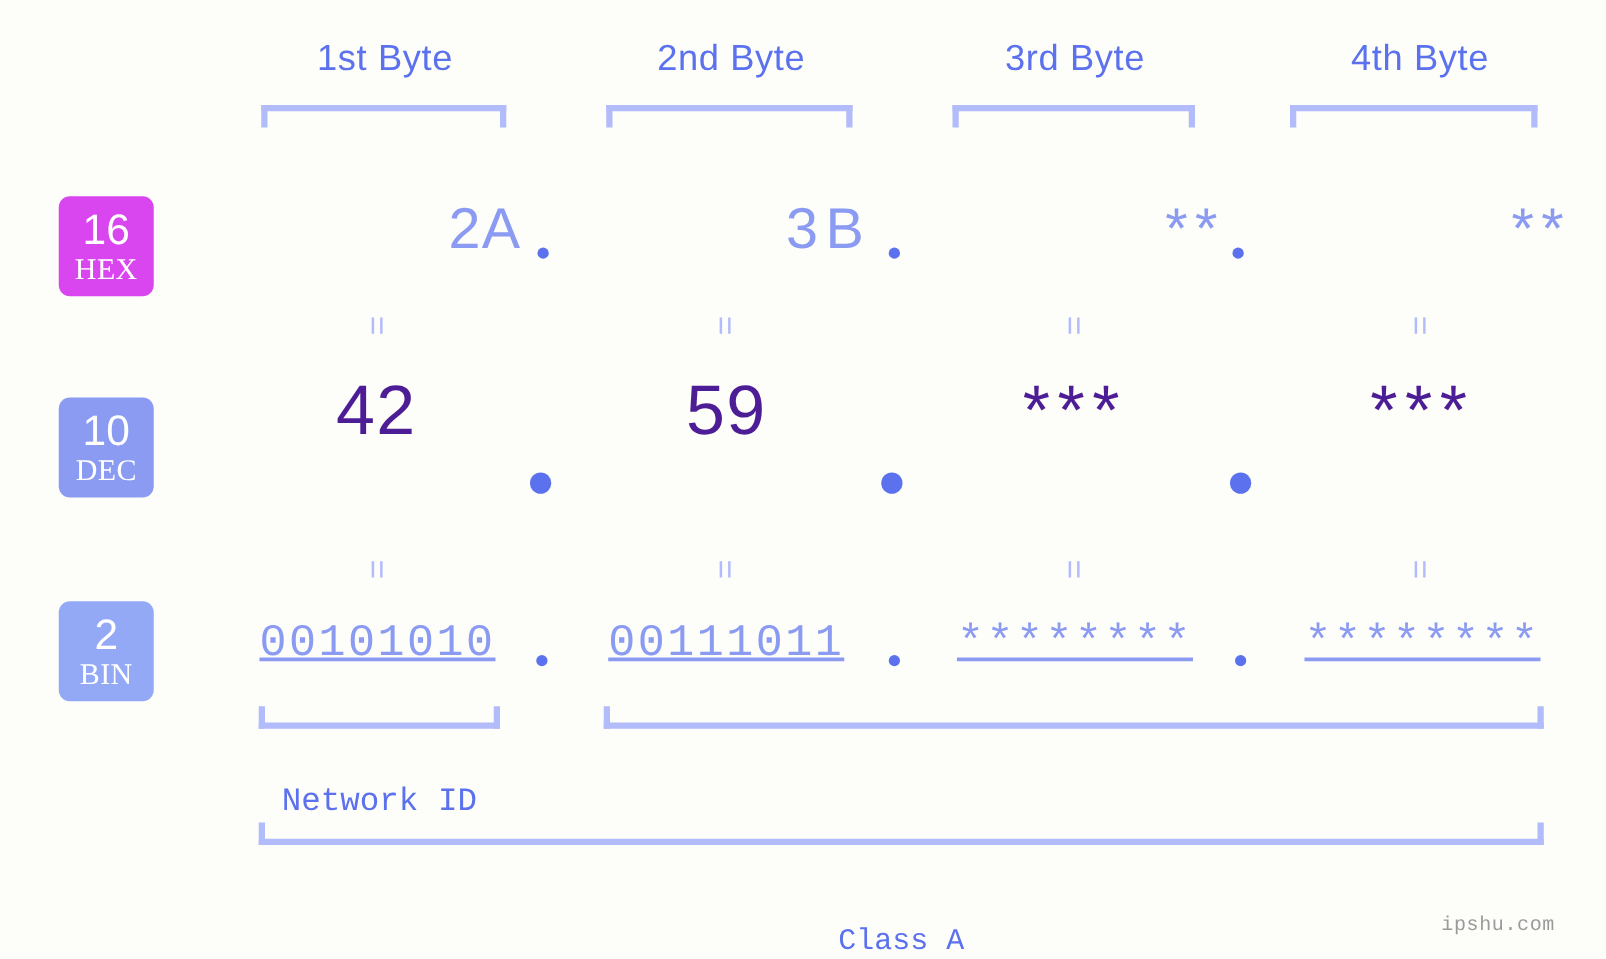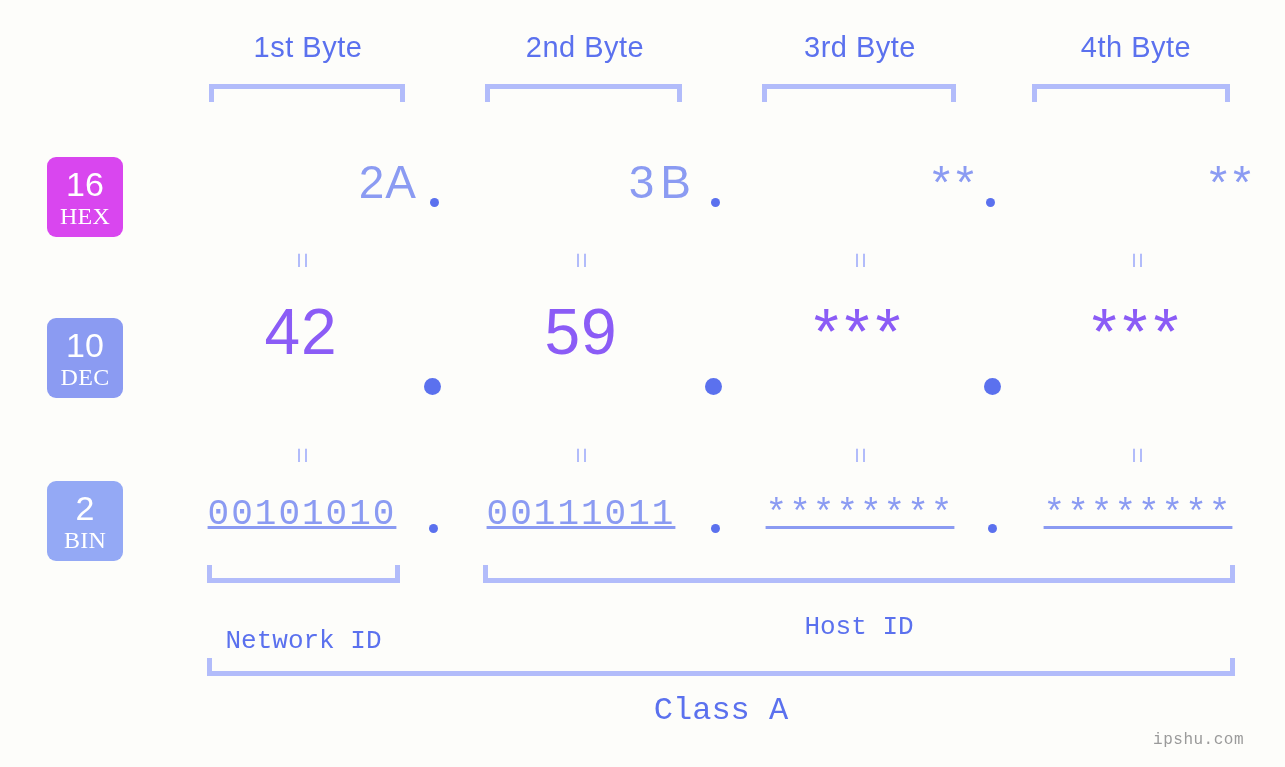--- a/index.html
+++ b/index.html
@@ -99,22 +99,22 @@
     letter-spacing: 1px;
     text-align: right;
   }
   .hex-row .cell.masked {
     font-size: 46px;
     letter-spacing: 6px;
   }
 
   .dec-row .cell {
     top: 300px;
-    font-size: 64px;
-    color: #8b5cf6;
+    font-size: 56px;
+    color: #4c1d95;
     font-family: "Liberation Sans", sans-serif;
     letter-spacing: 1px;
     line-height: 1;
   }
   .dec-row .cell.masked {
     letter-spacing: 6px;
   }
 
   .bin-row .cell {
     top: 494px;
@@ -148,21 +148,21 @@
 
   
   .section-label {
     position: absolute;
     text-align: center;
     color: #5b71ee;
     font-family: "Liberation Mono", monospace;
     white-space: nowrap;
   }
   .section-label.id  { font-size: 26px; }
-  .section-label.cls { font-size: 32px; }
+  .section-label.cls { font-size: 24px; margin-top: 48px; }
 
   
   #watermark {
     position: absolute;
     right: 16px;
     bottom: 18px;
     font-size: 16px;
     color: #9a9a9a;
     font-family: "Liberation Mono", monospace;
     letter-spacing: 0.5px;
@@ -243,20 +243,19 @@
     <div class="dot small" style="left:711px; top:524px;"></div>
     <div class="dot small" style="left:988px; top:524px;"></div>
   </div>
 
   <div>
     <div class="brace-bottom" style="left:207px; top:565px; width:193px;"></div>
     <div class="brace-bottom" style="left:483px; top:565px; width:752px;"></div>
   </div>
 
   <div class="section-label id" style="left:207px; top:612px; width:193px;margin-top:14px;">Network ID</div>
-  <div class="section-label id" style="left:483px; top:612px; width:752px;">Host ID</div>
 
   <div class="brace-bottom" style="left:207px; top:658px; width:1028px;"></div>
   <div class="section-label cls" style="left:207px; top:692px; width:1028px;">Class A</div>
 
   <div id="watermark">ipshu.com</div>
 
 </div>
 
 </body></html>

